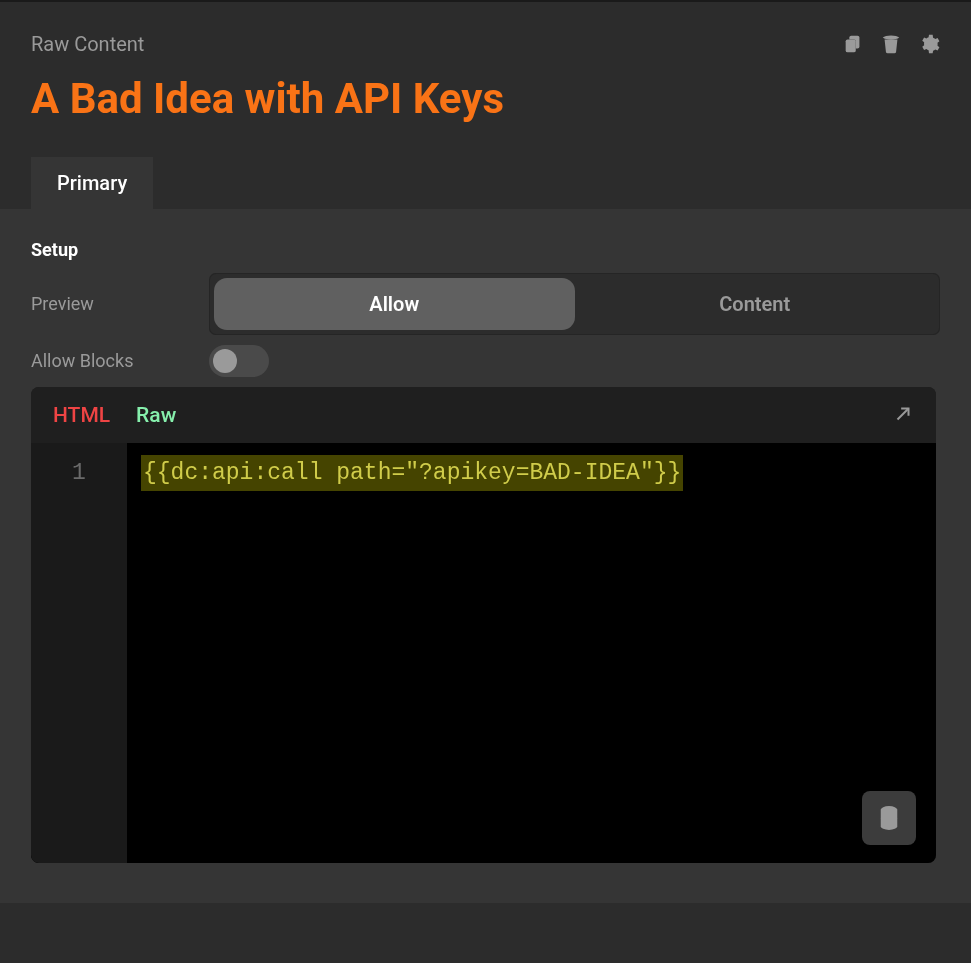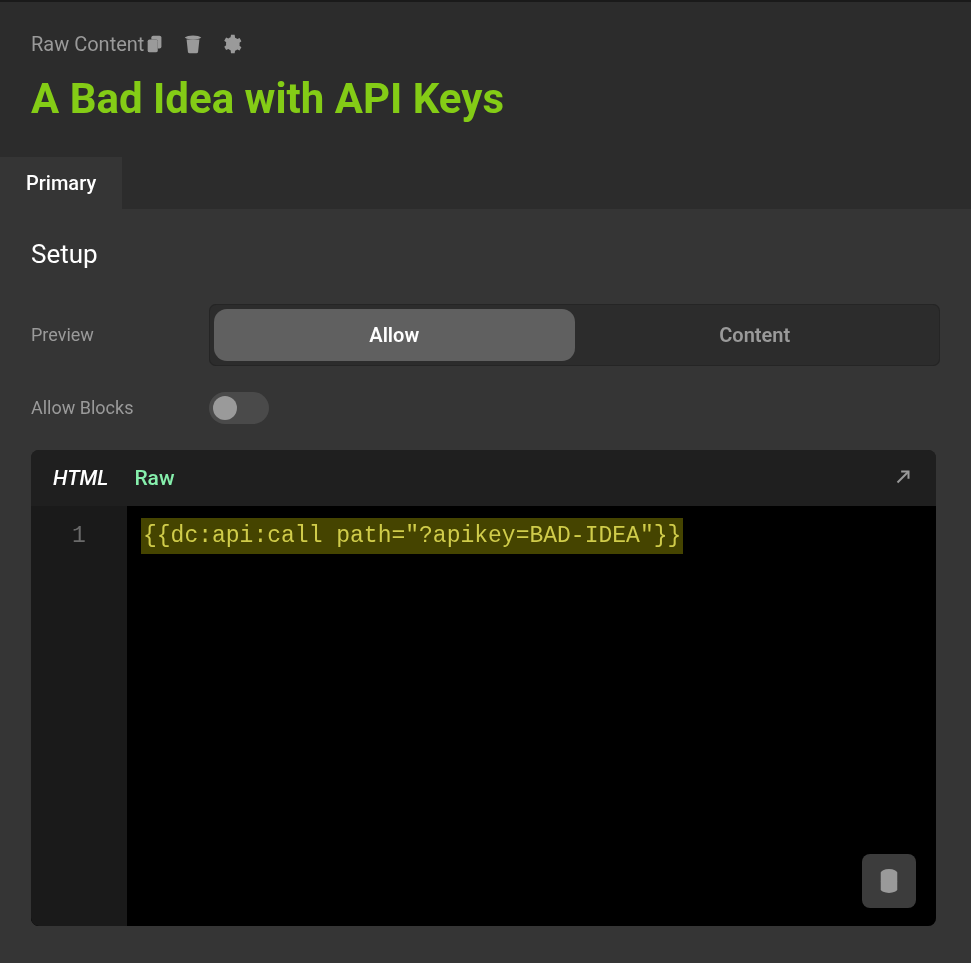--- a/index.html
+++ b/index.html
@@ -23,20 +23,21 @@
     height: 100%;
   }
 
   .header-area {
     padding: 30px 31px 0 31px;
   }
 
   .header-row {
     display: flex;
     align-items: center;
+    justify-content: space-between;
   }
 
   .breadcrumb {
     font-size: 20px;
     color: #9a9a9a;
     font-weight: 400;
   }
 
   .header-icons {
     display: flex;
@@ -47,27 +48,28 @@
   .header-icons .icon {
     width: 22px;
     height: 22px;
     fill: #9a9a9a;
     cursor: pointer;
   }
 
   .page-title {
     font-size: 42px;
     font-weight: 700;
-    color: #84cc16;
+    color: #f97316;
     margin-top: 18px;
   }
 
   .tabs-row {
     display: flex;
     margin-top: 34px;
+    padding-left: 31px;
   }
 
   .tab {
     padding: 14px 26px;
     font-size: 20px;
     font-weight: 500;
     color: #e0e0e0;
     background: #353535;
     cursor: pointer;
   }
@@ -76,30 +78,30 @@
     color: #ffffff;
   }
 
   .content-block {
     background: #353535;
     width: 100%;
     padding: 30px 31px 40px 31px;
   }
 
   .setup-heading {
-    font-size: 26px;
-    font-weight: 400;
+    font-size: 18px;
+    font-weight: 700;
     color: #ffffff;
-    margin-bottom: 35px;
+    margin-bottom: 13px;
   }
 
   .setting-row {
     display: flex;
     align-items: center;
-    margin-bottom: 26px;
+    margin-bottom: 10px;
     gap: 46px;
   }
 
   .setting-label {
     width: 132px;
     font-size: 18px;
     color: #9a9a9a;
     line-height: 1.3;
   }
 
@@ -161,22 +163,21 @@
     position: relative;
   }
   .editor-tab {
     font-size: 21px;
     font-weight: 500;
     margin-right: 26px;
     cursor: pointer;
     color: #86efac;
   }
   .editor-tab.active {
-    color: #ffffff;
-    font-style: italic;
+    color: #ef4444;
   }
   .expand-icon {
     position: absolute;
     right: 22px;
     top: 16px;
     width: 22px;
     height: 22px;
     fill: none;
     stroke: #9a9a9a;
     stroke-width: 2.2;

